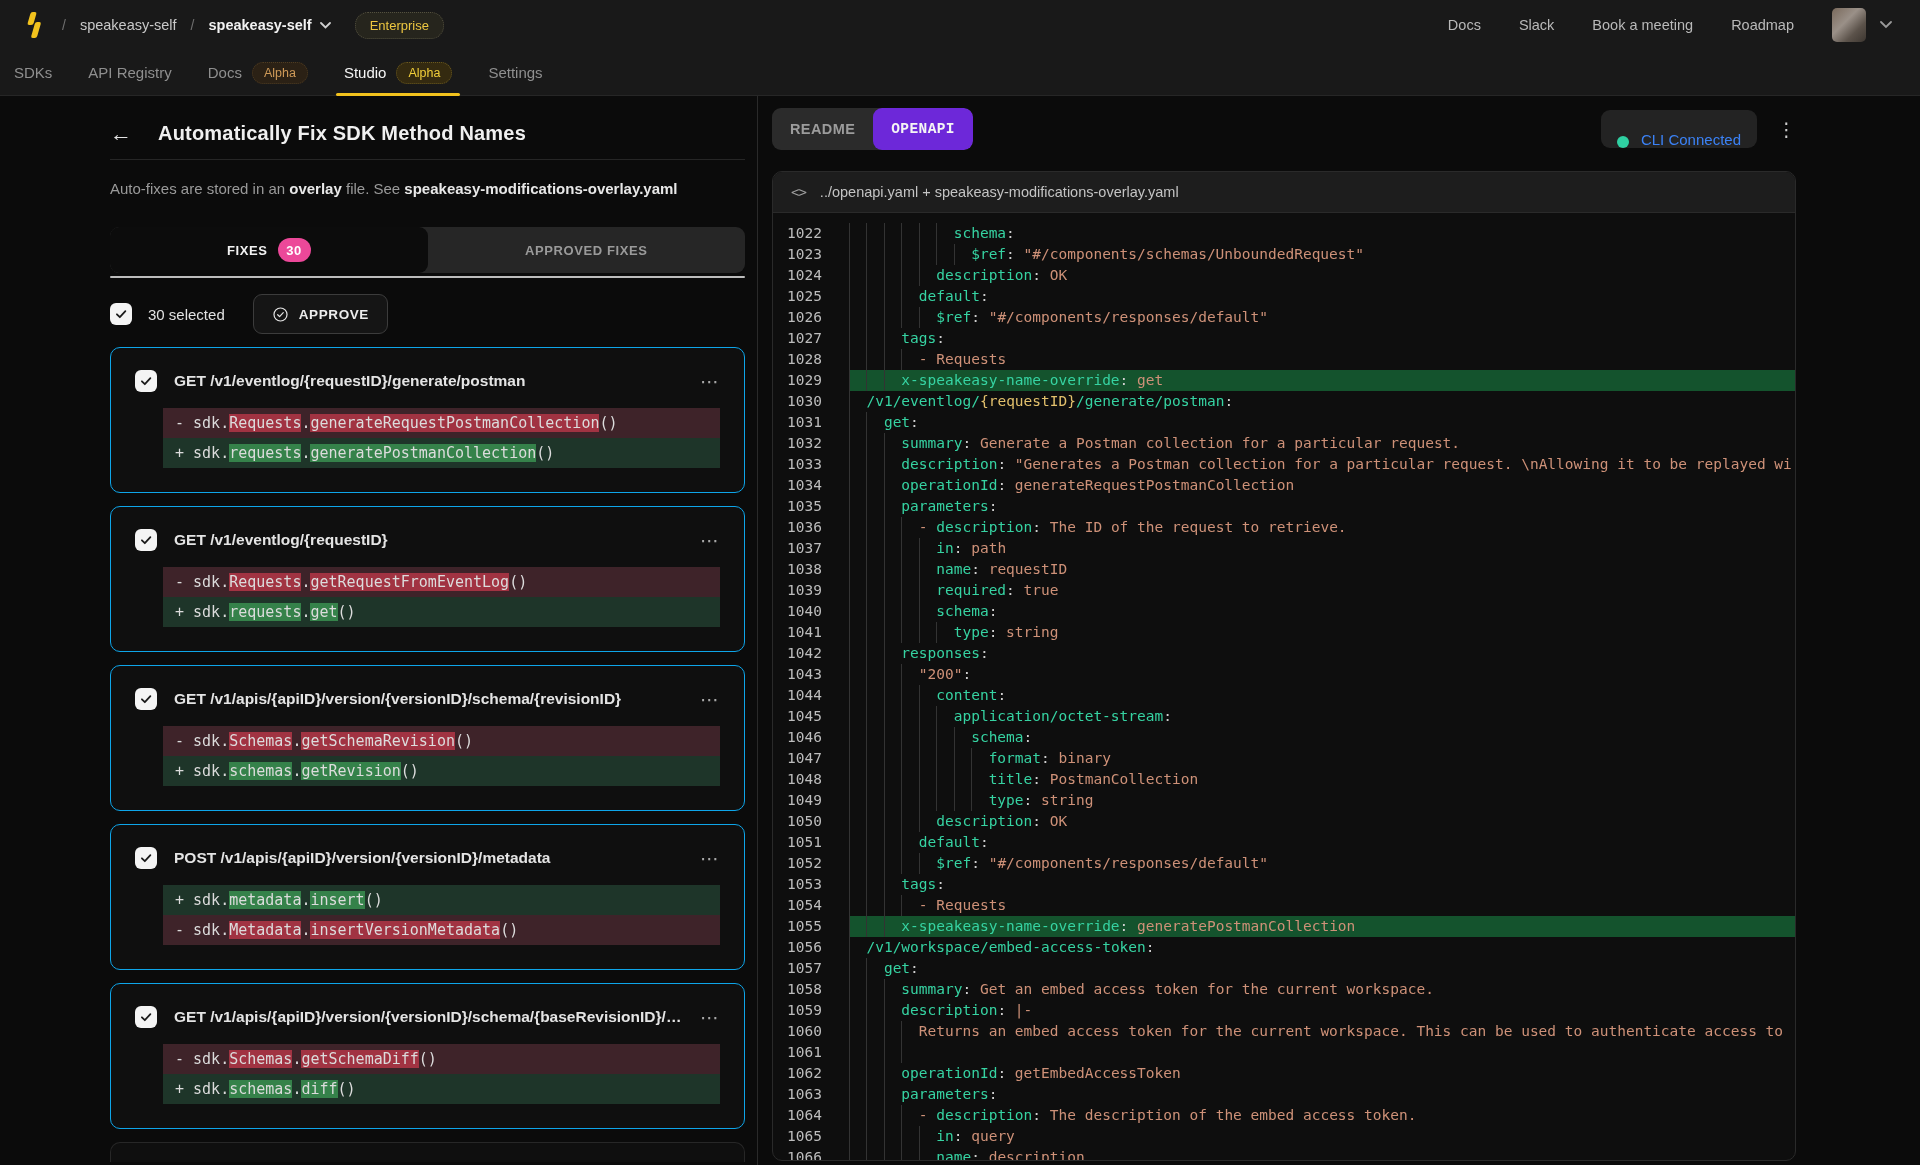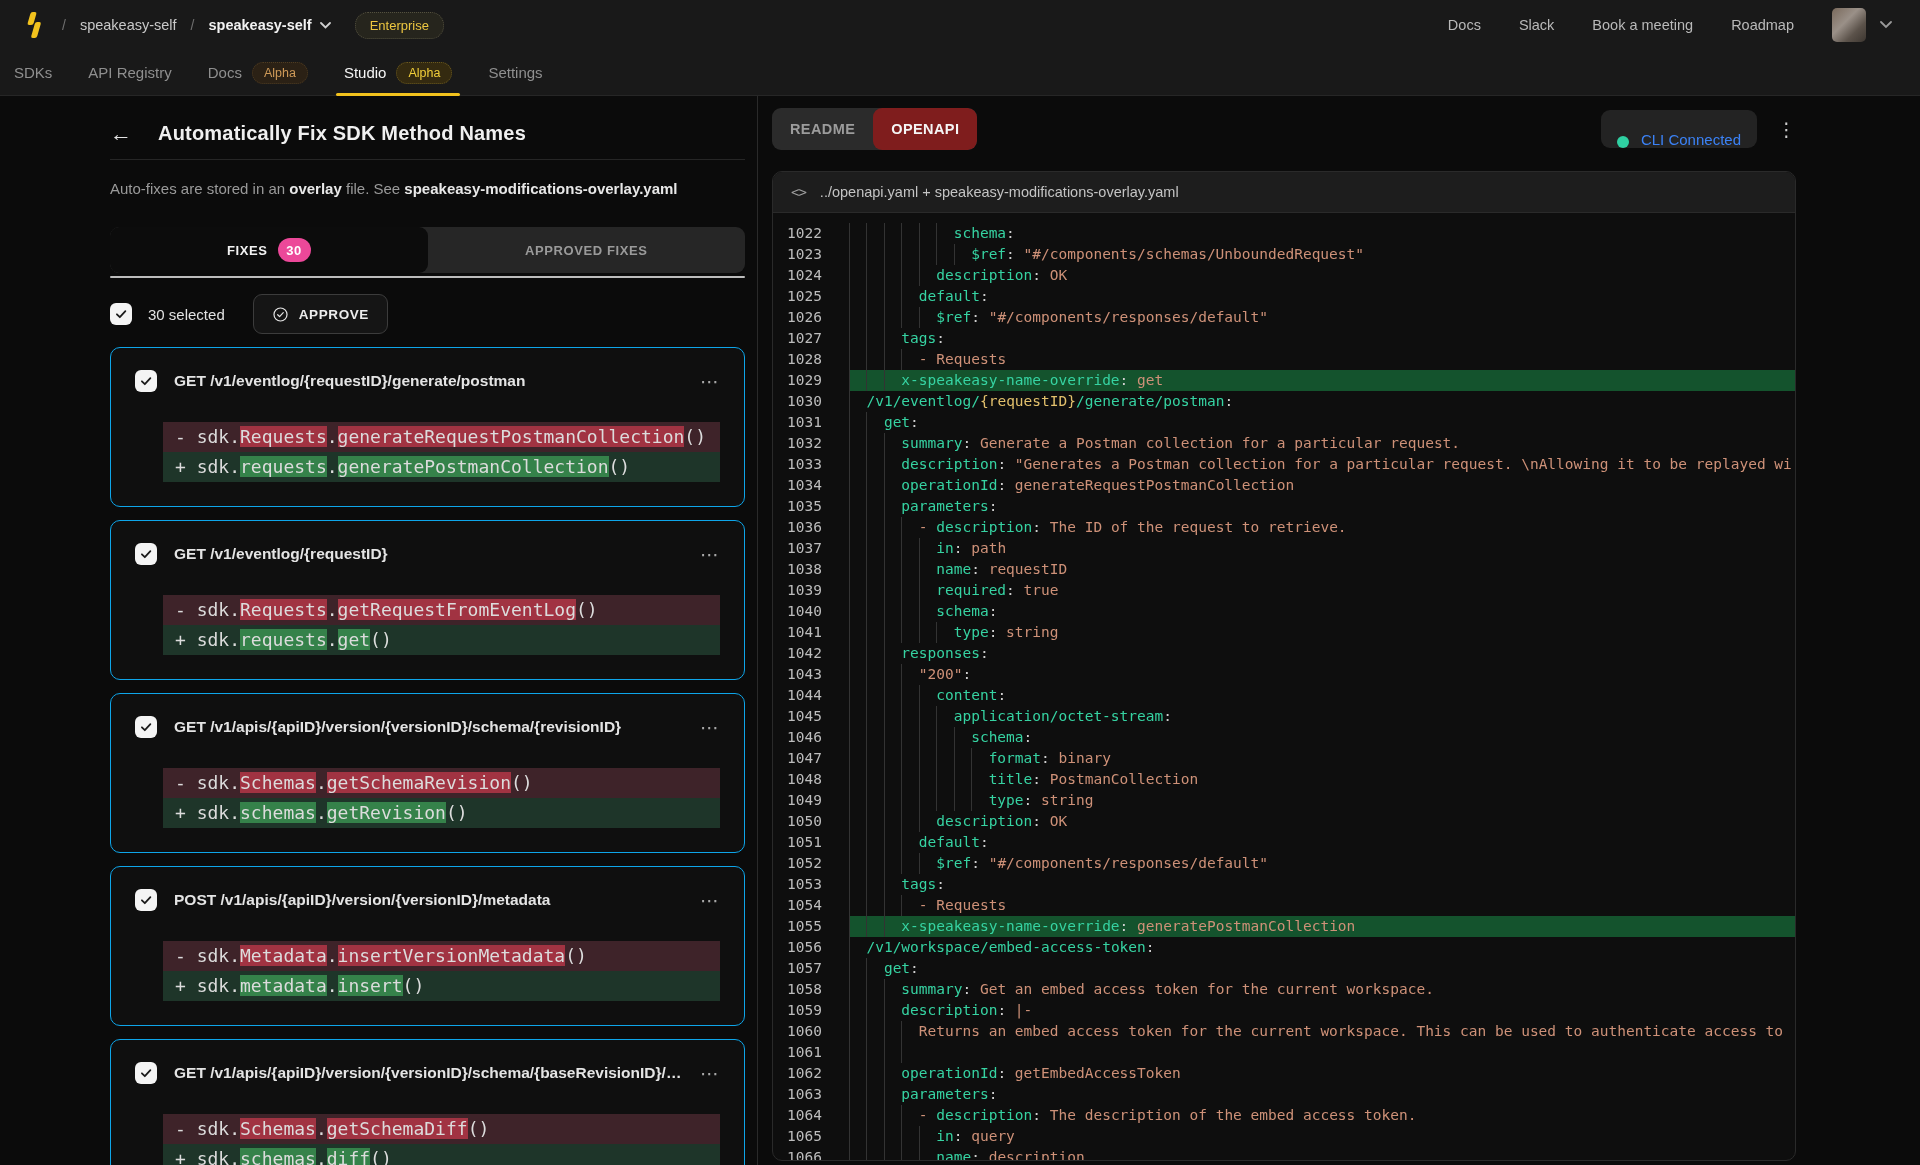--- a/index.html
+++ b/index.html
@@ -55,34 +55,34 @@
   .checkbox { width:22px; height:22px; background:#f4f4f4; border-radius:6px; display:inline-flex; align-items:center; justify-content:center; cursor:pointer; flex:0 0 auto; }
   .checkbox svg { width:14px; height:14px; }
   .sel-label { font-size:15px; color:#e2e2e2; }
   .approve-btn { margin-left:12px; display:flex; align-items:center; gap:10px; height:40px; padding:0 18px; background:#151515; border:1px solid #3c3c3c; border-radius:9px; color:#ececec; font-family:inherit; font-size:13.5px; font-weight:700; letter-spacing:0.6px; cursor:pointer; }
   .approve-btn svg { width:17px; height:17px; }
 
   .fix-card { margin-top:13px; background:#0f0f0f; border:1px solid #0ea5e9; border-radius:10px; padding:22px 24px; }
   .fc-head { display:flex; align-items:center; gap:17px; }
   .fc-title { flex:1; font-size:15.5px; font-weight:600; color:#e4e4e4; white-space:nowrap; overflow:hidden; text-overflow:ellipsis; }
   .kebab-h { background:none; border:none; color:#a8a8a8; font-size:19px; letter-spacing:1px; cursor:pointer; font-family:inherit; line-height:1; }
-  .diff { margin:30px 0 2px 28px; font-family:"DejaVu Sans Mono",monospace; font-size:18px; }
+  .diff { margin:16px 0 2px 28px; font-family:"DejaVu Sans Mono",monospace; font-size:15px; }
   .diff-row { padding:4px 0 4px 12px; line-height:22px; white-space:pre; overflow:hidden; color:#dcdcdc; }
   .diff-row.minus { background:#3e2329; }
   .diff-row.minus .hi { background:#a13342; }
   .diff-row.plus { background:#1e3529; }
   .diff-row.plus .hi { background:#35824a; }
   .card-sliver { margin-top:13px; height:20px; background:#0f0f0f; border:1px solid #272727; border-bottom:none; border-radius:10px 10px 0 0; }
 
   
   .right-col { position:absolute; left:772px; top:0; width:1024px; }
   .rp-head { margin-top:12px; display:flex; align-items:center; justify-content:space-between; }
   .rp-tabs { display:flex; height:42px; background:#2b2b2b; border-radius:9px; overflow:hidden; }
   .rp-tab { padding:0 18px; background:none; border:none; font-family:inherit; font-size:14.5px; font-weight:600; color:#9c9c9c; cursor:pointer; letter-spacing:0.4px; }
-  .rp-tab.active { background:#7f1d1d; color:#f5f5f5; border-radius:9px; }
+  .rp-tab.active { background:#6d28d9; color:#f5f5f5; border-radius:9px;font-family:Liberation Mono, monospace; }
   .rp-right { display:flex; align-items:center; gap:20px; }
   .cli-badge { display:inline-flex; align-items:flex-end; gap:12px; height:38px; padding:0 16px; background:#232323; border-radius:9px; font-size:15px; color:#3b82f6; }
   .cli-badge .dot { width:12px; height:12px; border-radius:50%; background:#2fd0a2; }
   .kebab-v { background:none; border:none; color:#cfcfcf; font-size:19px; cursor:pointer; font-family:inherit; line-height:1; }
 
   .code-panel { margin-top:21px; background:#0e0e0e; border:1px solid #2a2a2a; border-radius:10px; overflow:hidden; height:990px; }
   .code-header { height:41px; background:#1d1d1d; border-bottom:1px solid #2a2a2a; display:flex; align-items:center; gap:14px; padding:0 18px; }
   .code-icon { color:#9f9f9f; font-size:14px; font-family:"DejaVu Sans Mono",monospace; letter-spacing:-1px; }
   .code-file { color:#c4c4c4; font-size:14.5px; }
   .code-body { padding:10px 0 0 14px; font-family:"DejaVu Sans Mono",monospace; font-size:14.5px; overflow:hidden; }
@@ -237,22 +237,22 @@
             <div class="fc-head">
               <span class="checkbox">
                 <svg viewBox="0 0 24 24">
                   <path d="M5 12.5l5 5L19.5 7" stroke="#1a1a1a" stroke-width="3" fill="none" stroke-linecap="round" stroke-linejoin="round"></path>
                 </svg>
               </span>
               <div class="fc-title">POST /v1/apis/{apiID}/version/{versionID}/metadata</div>
               <button class="kebab-h">⋯</button>
             </div>
             <div class="diff">
+              <div class="diff-row plus"><span>+ sdk.</span><span class="hi">metadata</span><span>.</span><span class="hi">insert</span><span>()</span></div>
               <div class="diff-row minus"><span>- sdk.</span><span class="hi">Metadata</span><span>.</span><span class="hi">insertVersionMetadata</span><span>()</span></div>
-              <div class="diff-row plus"><span>+ sdk.</span><span class="hi">metadata</span><span>.</span><span class="hi">insert</span><span>()</span></div>
             </div>
           </div>
           <div class="fix-card">
             <div class="fc-head">
               <span class="checkbox">
                 <svg viewBox="0 0 24 24">
                   <path d="M5 12.5l5 5L19.5 7" stroke="#1a1a1a" stroke-width="3" fill="none" stroke-linecap="round" stroke-linejoin="round"></path>
                 </svg>
               </span>
               <div class="fc-title">GET /v1/apis/{apiID}/version/{versionID}/schema/{baseRevisionID}/diff</div>

